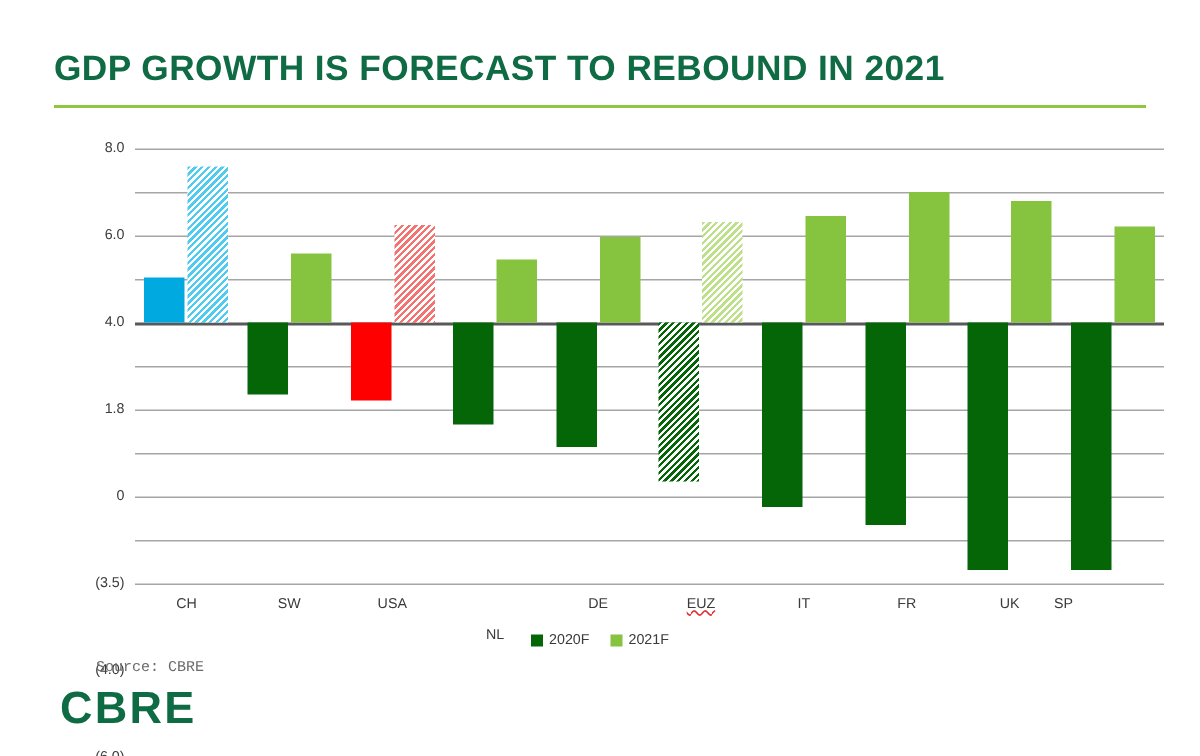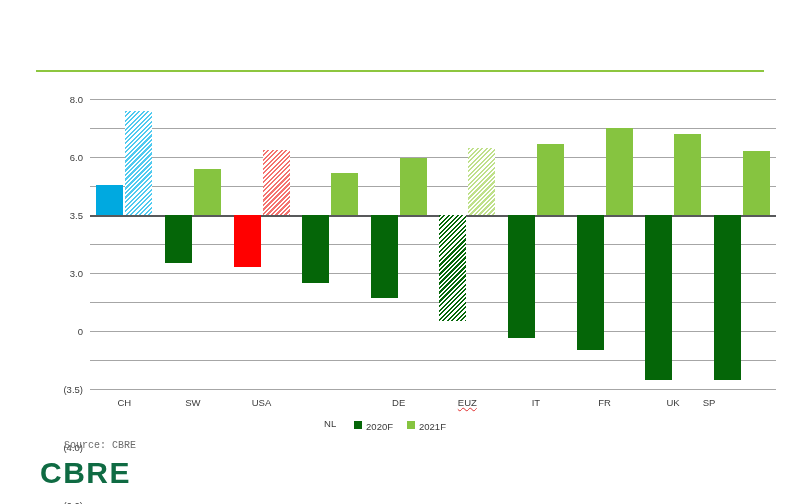--- a/index.html
+++ b/index.html
@@ -116,20 +116,21 @@
     left: 0;
     top: 345px;
     width: 728px;
     display: flex;
     justify-content: center;
     gap: 14px;
     align-items: center;
   }
   .legend-item {
     display: flex;
+    align-items: center;
     gap: 4px;
   }
   .legend-swatch {
     width: 8px;
     height: 8px;
     display: block;
   }
   .legend-label {
     font-size: 9.5px;
     color: #3b3b3b;
@@ -153,38 +154,41 @@
     letter-spacing: 1.5px;
     color: #0F6B43;
     line-height: 1;
   }
 </style>
 </head>
 <body>
 
 <div id="slide">
 
+  <div id="title-block">
+    <div id="slide-title">GDP GROWTH IS FORECAST TO REBOUND IN 2021</div>
+  </div>
   <div id="title-rule"></div>
 
   <div id="chart-area">
 
 
     <div id="plot">
 
     <div class="gridline" style="top: 0px;">
           <div class="ytick" style="top: 0px;">8.0</div>
         </div>
         <div class="gridline" style="top: 29px;">
           <div class="ytick" style="top: 29px;">6.0</div>
         </div>
         <div class="gridline" style="top: 58px;">
-          <div class="ytick" style="top: 58px;">3.5</div>
+          <div class="ytick" style="top: 58px;">4.0</div>
         </div>
         <div class="gridline" style="top: 87px;">
-          <div class="ytick" style="top: 87px;">3.0</div>
+          <div class="ytick" style="top: 87px;">1.8</div>
         </div>
         <div class="gridline zero" style="top: 116px;">
           <div class="ytick" style="top: 116px;">0</div>
         </div>
         <div class="gridline" style="top: 145px;">
           <div class="ytick" style="top: 145px;">(3.5)</div>
         </div>
         <div class="gridline" style="top: 174px;">
           <div class="ytick" style="top: 174px;">(4.0)</div>
         </div>

